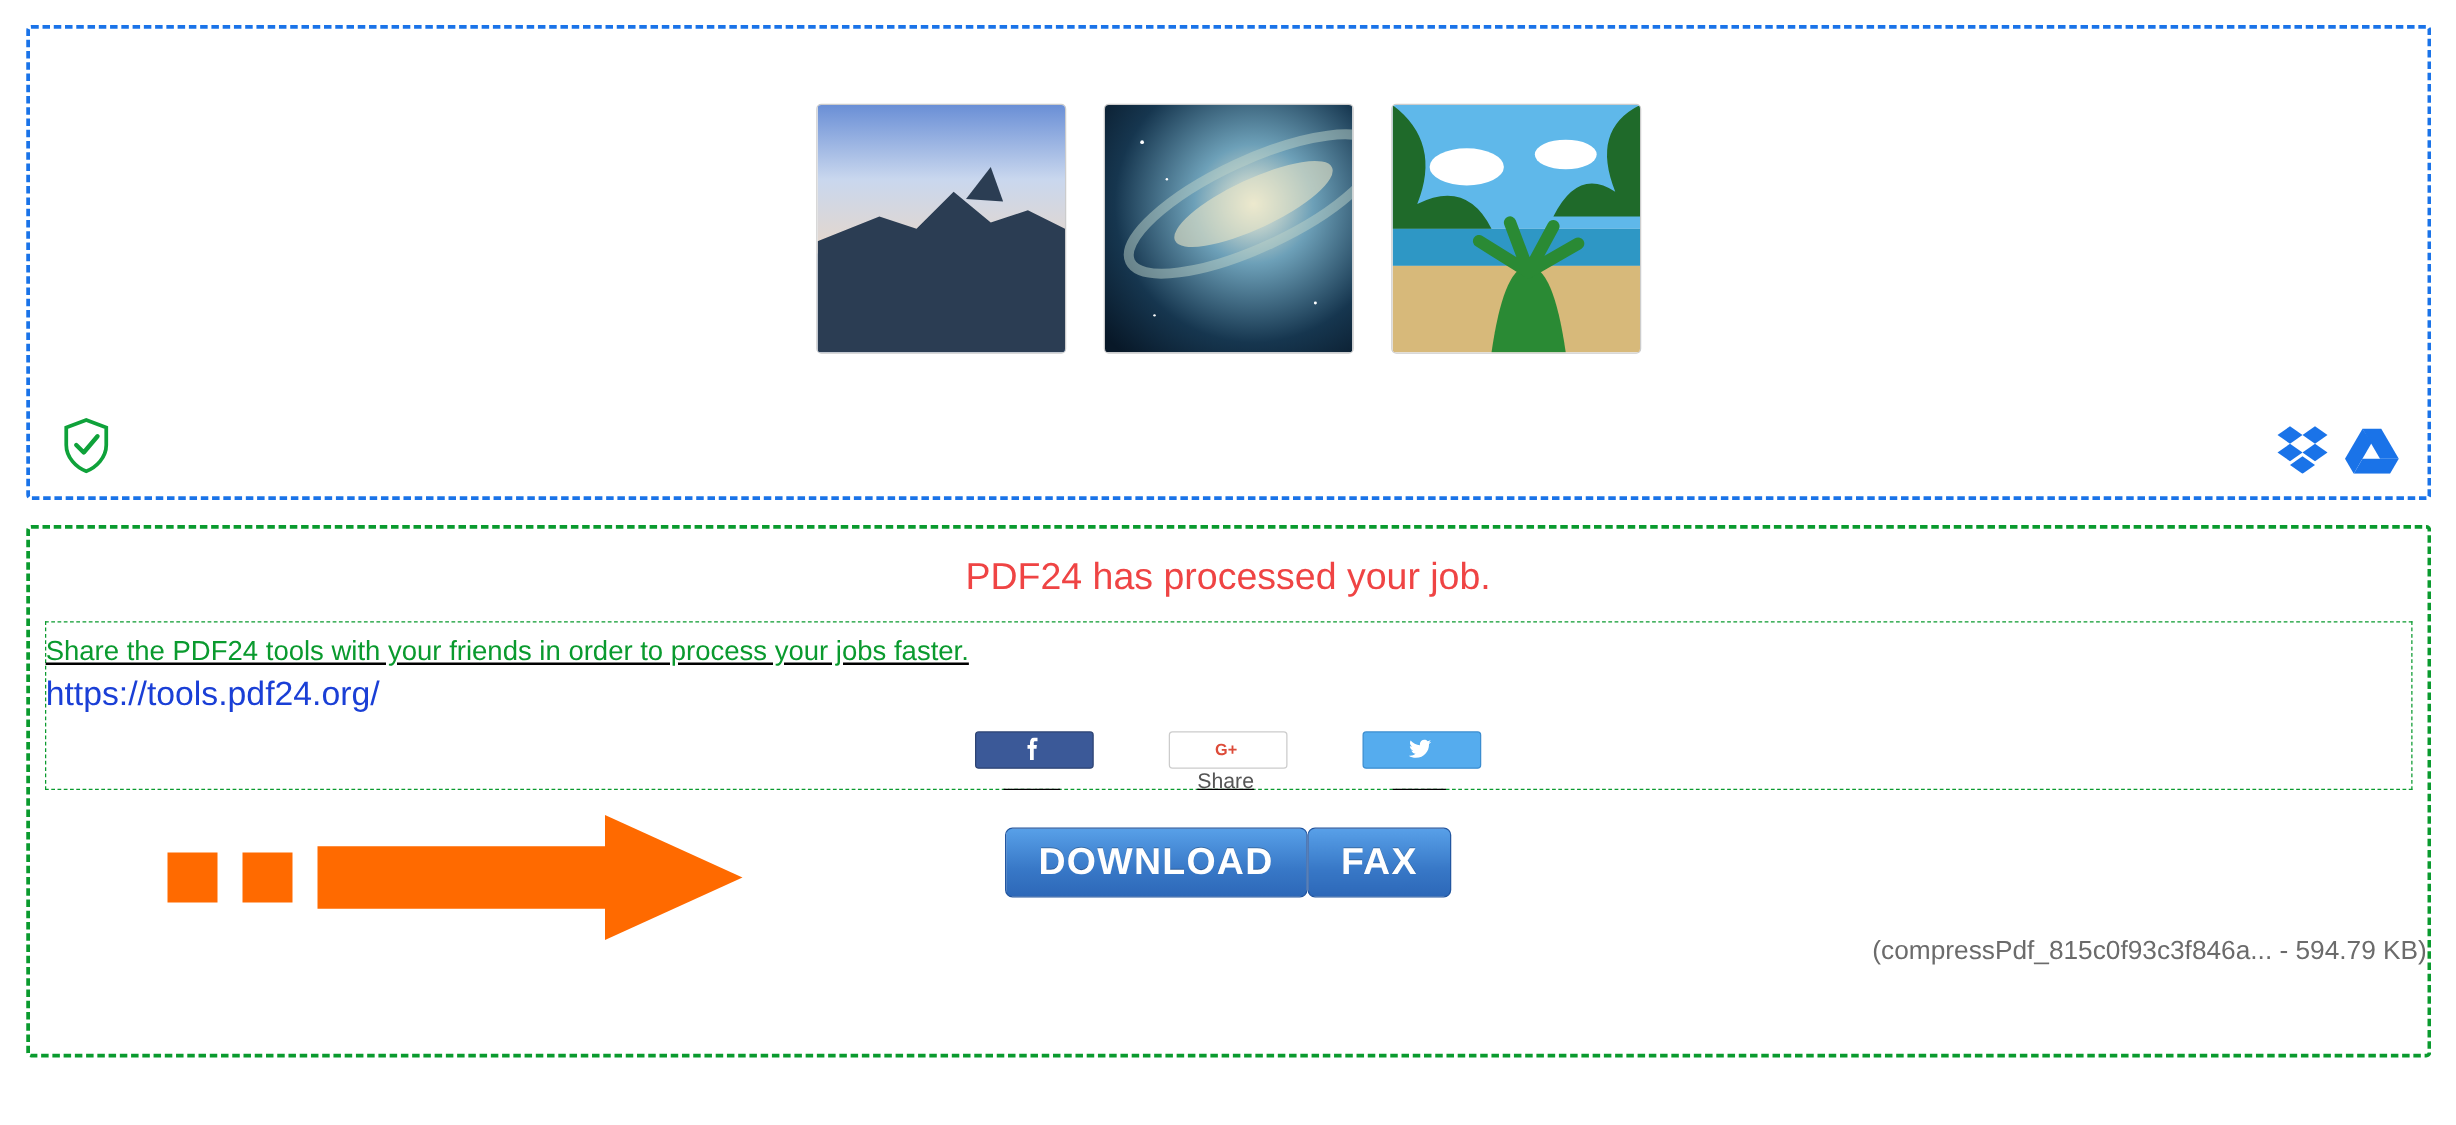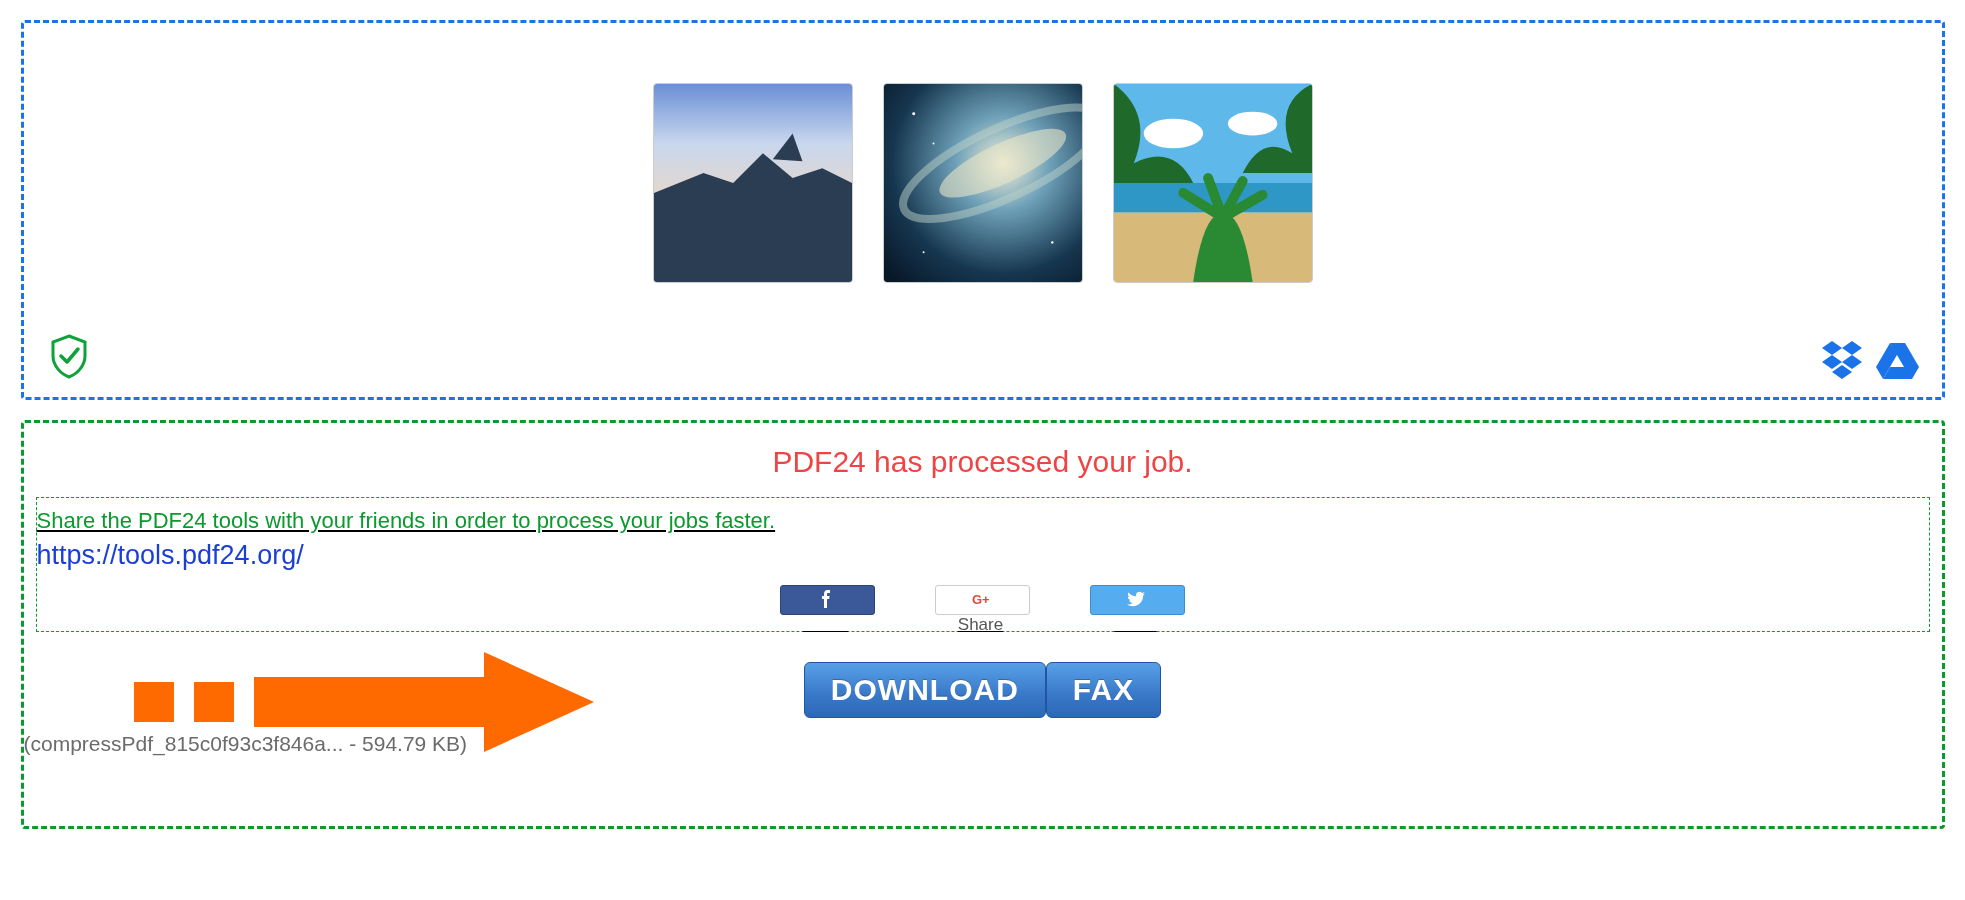--- a/index.html
+++ b/index.html
@@ -126,24 +126,24 @@
     border-radius: 6px;
     color: #fff;
     font-weight: bold;
     font-size: 30px;
     padding: 10px 26px;
     letter-spacing: 1px;
     cursor: pointer;
     text-shadow: 0 -1px 0 rgba(0,0,0,0.25);
   }
   .file-info {
-    text-align: left;
+    text-align: right;
     color: #6b6b6b;
     font-size: 21px;
-    margin-top: 14px;
+    margin-top: 31px;
   }
 </style>
 </head>
 <body>
 
 <div class="upload-area">
   <div class="thumbs">
     <div class="thumb">
       <svg viewBox="0 0 200 200">
         <defs>

